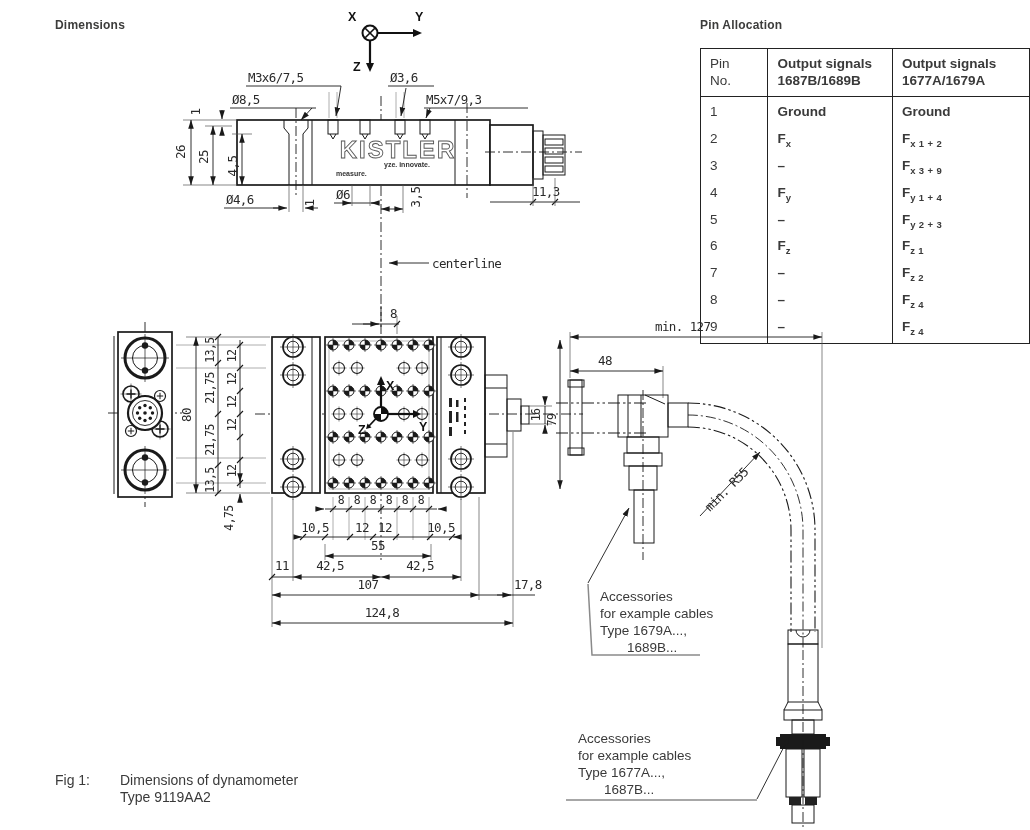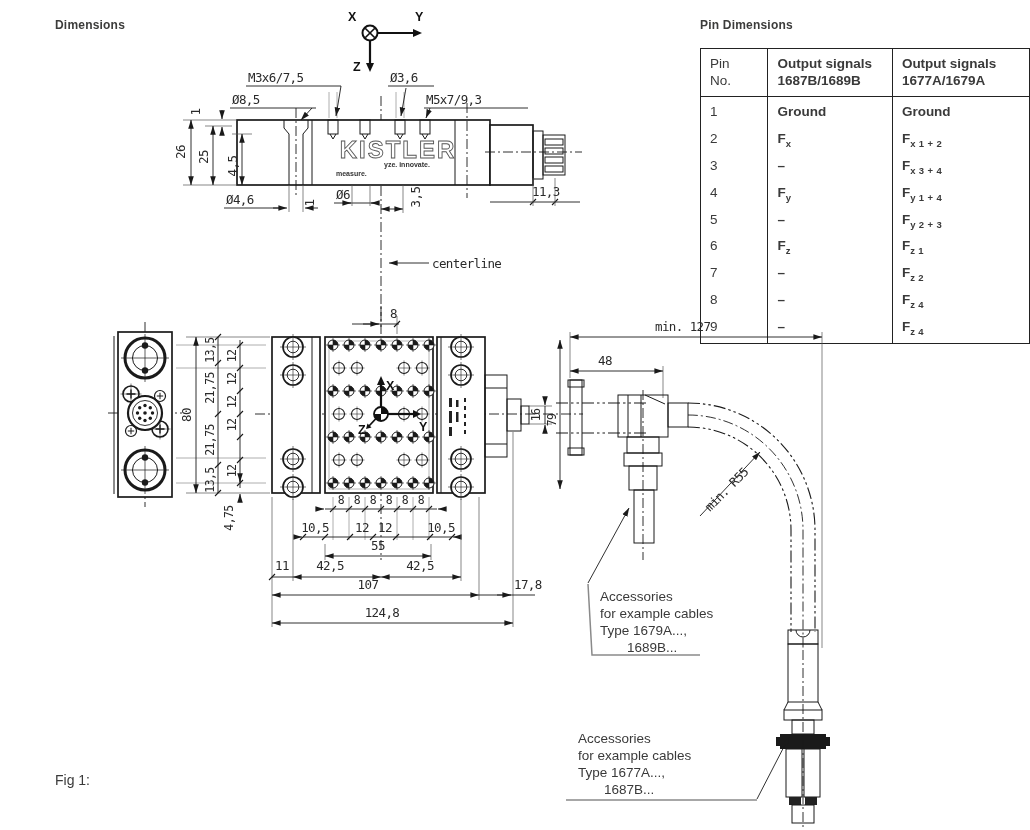--- a/index.html
+++ b/index.html
@@ -35,21 +35,21 @@
   .cl{stroke:#1a1a1a;stroke-width:0.9;fill:none;stroke-dasharray:10 3 2 3;}
   .ph{stroke:#1a1a1a;stroke-width:1.1;fill:none;stroke-dasharray:12 3 2.5 3 2.5 3;}
   .tick{stroke:#1a1a1a;stroke-width:1.1;}
 </style>
 </head>
 <body>
 
 <div id="canvas">
 
   <div class="abs sec-title" style="left:55px;top:18px;">Dimensions</div>
-  <div class="abs sec-title" style="left:700px;top:18px;">Pin Dimensions</div>
+  <div class="abs sec-title" style="left:700px;top:18px;">Pin Allocation</div>
 
   <table id="pin-table" class="abs" style="left:700px;top:48px;">
     <thead>
       <tr>
         <th class="c1"><span>Pin</span><br><span>No.</span></th>
         <th class="c2"><span>Output signals</span><br><span>1687B/1689B</span></th>
         <th class="c3"><span>Output signals</span><br><span>1677A/1679A</span></th>
       </tr>
     </thead>
     <tbody>
@@ -59,21 +59,21 @@
           <td><span>Ground</span><sub class="sg"></sub></td>
         </tr>
       <tr>
           <td>2</td>
           <td><span>F</span><sub class="sg">x</sub></td>
           <td><span>F</span><sub class="sg">x 1 + 2</sub></td>
         </tr>
       <tr>
           <td>3</td>
           <td><span>–</span><sub class="sg"></sub></td>
-          <td><span>F</span><sub class="sg">x 3 + 4</sub></td>
+          <td><span>F</span><sub class="sg">x 3 + 9</sub></td>
         </tr>
       <tr>
           <td>4</td>
           <td><span>F</span><sub class="sg">y</sub></td>
           <td><span>F</span><sub class="sg">y 1 + 4</sub></td>
         </tr>
       <tr>
           <td>5</td>
           <td><span>–</span><sub class="sg"></sub></td>
           <td><span>F</span><sub class="sg">y 2 + 3</sub></td>
@@ -95,20 +95,24 @@
         </tr>
       <tr>
           <td>9</td>
           <td><span>–</span><sub class="sg"></sub></td>
           <td><span>F</span><sub class="sg">z 4</sub></td>
         </tr>
     </tbody>
   </table>
 
   <div class="abs figcap" style="left:55px;top:772px;">Fig 1:</div>
+  <div class="abs figcap" style="left:120px;top:772px;">
+    <div>Dimensions of dynamometer</div>
+    <div>Type 9119AA2</div>
+  </div>
 
   <svg class="abs" style="left:0;top:0;" width="1030" height="830" viewBox="0 0 1030 830">
     <defs>
       <marker id="ar" viewBox="0 0 10 7" refX="9.6" refY="3.5" markerWidth="10" markerHeight="7" orient="auto-start-reverse">
         <path d="M0,0.4 L10,3.5 L0,6.6 Z" fill="#1a1a1a"></path>
       </marker>
       <pattern id="hatch" patternUnits="userSpaceOnUse" width="5" height="5" patternTransform="rotate(45)">
         <line x1="0" y1="0" x2="0" y2="5" stroke="#333" stroke-width="1.1"></line>
       </pattern>
       <pattern id="knurl" patternUnits="userSpaceOnUse" width="5" height="4">

